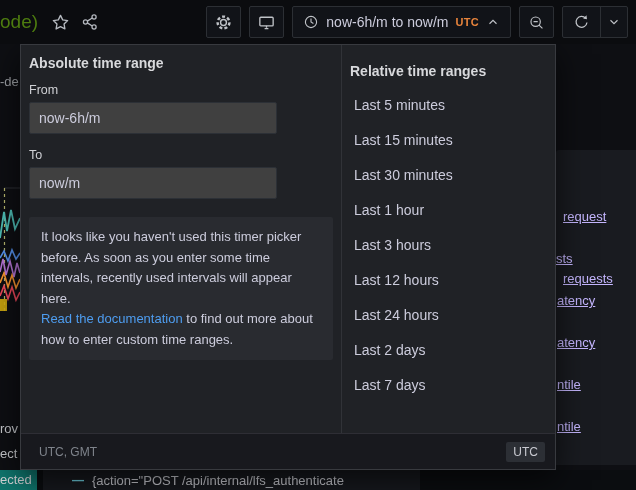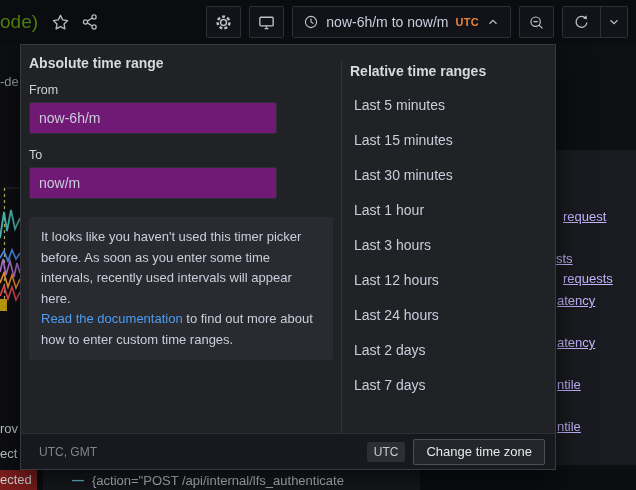--- a/index.html
+++ b/index.html
@@ -13,21 +13,21 @@
            font-size:13px;white-space:nowrap;}
   .frag-rov{top:421px}
   .frag-ect{top:446px}
   .bg-rightpanel{position:absolute;left:556px;top:150px;width:80px;height:315px;
                  background:#191b20;border-top-left-radius:3px;}
   .bg-link{position:absolute;font-size:13px;color:#c4b5fd;text-decoration:underline;
            white-space:nowrap;cursor:pointer;}
   .l1{left:7px;top:59px}.l2{left:0;top:101px}.l3{left:7px;top:121px}.l4{left:1px;top:143px}
   .l5{left:1px;top:185px}.l6{left:1px;top:227px}.l7{left:1px;top:269px}
   .strip{position:absolute;left:0;top:470px;width:636px;height:20px;background:#0b0d10;}
-  .strip-left{position:absolute;left:0;top:0;width:37px;height:20px;background:#7f1d1d;
+  .strip-left{position:absolute;left:0;top:0;width:37px;height:20px;background:#0f766e;
               color:#d6d7da;font-size:13px;line-height:20px;overflow:hidden;white-space:nowrap;}
   .strip-legend{position:absolute;left:43px;top:0;width:377px;height:20px;background:#17191e;
                 display:flex;align-items:center;overflow:hidden;white-space:nowrap;}
   .legend-dash{color:#6ed0e0;font-weight:700;font-size:12px;margin:0 8px 0 29px;}
   .legend-text{font-size:13px;color:#c9cad0;}
   
   .topbar{position:absolute;left:0;top:0;width:636px;height:44px;background:#0b0c0f;
           display:flex;align-items:center;z-index:10;}
   .tb-title{color:#4d7c0f;font-size:19px;margin-right:13px;white-space:nowrap;}
   .tb-icon{display:flex;align-items:center;margin-right:11px;cursor:pointer;}
@@ -39,25 +39,25 @@
   .utc{color:#e8843c;font-size:11px;font-weight:700;letter-spacing:.3px;}
   .tb-split{padding:0;overflow:hidden;}
   .seg{display:flex;align-items:center;justify-content:center;width:37px;height:100%;cursor:pointer;}
   .seg2{width:26px;border-left:1px solid #2c2f34;}
   
   .dropdown{position:absolute;left:20px;top:44px;width:536px;height:426px;background:#202226;
             border:1px solid rgba(204,204,220,.14);box-sizing:border-box;z-index:5;
             box-shadow:0 10px 30px rgba(0,0,0,.65);display:flex;flex-direction:column;}
   .dd-body{flex:1;display:flex;min-height:0;}
   .dd-left{width:320px;box-sizing:border-box;padding:10px 12px 0 8px;}
-  .dd-right{flex:1;border-left:1px solid rgba(204,204,220,.10);box-sizing:border-box;padding-top:0;margin-top:16px;}
+  .dd-right{flex:1;border-left:1px solid rgba(204,204,220,.10);box-sizing:border-box;padding-top:16px;}
   .dd-h{font-size:14px;font-weight:600;color:#d8d9dc;margin:0 0 12px 0;}
   .rh{padding:2px 8px 0 8px;margin-bottom:9px;}
   .dd-label{font-size:12.5px;color:#cfd0d4;margin:0 0 5px 0;}
-  .dd-input{display:block;width:248px;height:32px;background:#701a75;border:1px solid #2c3036;
+  .dd-input{display:block;width:248px;height:32px;background:#404040;border:1px solid #2c3036;
             border-radius:2px;color:#ccccdc;font-size:14px;padding:0 9px;box-sizing:border-box;
             outline:none;font-family:inherit;}
   .from{margin-bottom:14px}.to{margin-bottom:18px}
   .apply{height:32px;padding:0 14px;background:#3871dc;color:#fff;font-size:14px;font-weight:600;
          border:none;border-radius:2px;cursor:pointer;margin:0 0 14px 0;font-family:inherit;}
   .info{background:#292b30;border-radius:2px;padding:10px 12px;width:304px;box-sizing:border-box;
         font-size:13px;line-height:20.5px;color:#ccccdc;}
   .doclink{color:#4e9df0;text-decoration:none;cursor:pointer;}
   .rel-item{font-size:14px;color:#ccccdc;padding:8px 12px;line-height:19px;cursor:pointer;}
   .dd-footer{height:36px;border-top:1px solid rgba(204,204,220,.12);background:#18191e;
@@ -200,17 +200,16 @@
         <div class="rel-item">Last 3 hours</div>
         <div class="rel-item">Last 12 hours</div>
         <div class="rel-item">Last 24 hours</div>
         <div class="rel-item">Last 2 days</div>
         <div class="rel-item">Last 7 days</div>
       </div>
     </div>
     <div class="dd-footer">
       <span class="tzcodes">UTC, GMT</span>
       <span class="tzbadge">UTC</span>
-      <button class="tzchange">Change time zone</button>
     </div>
   </div>
 
 </div>
 
 </body></html>

